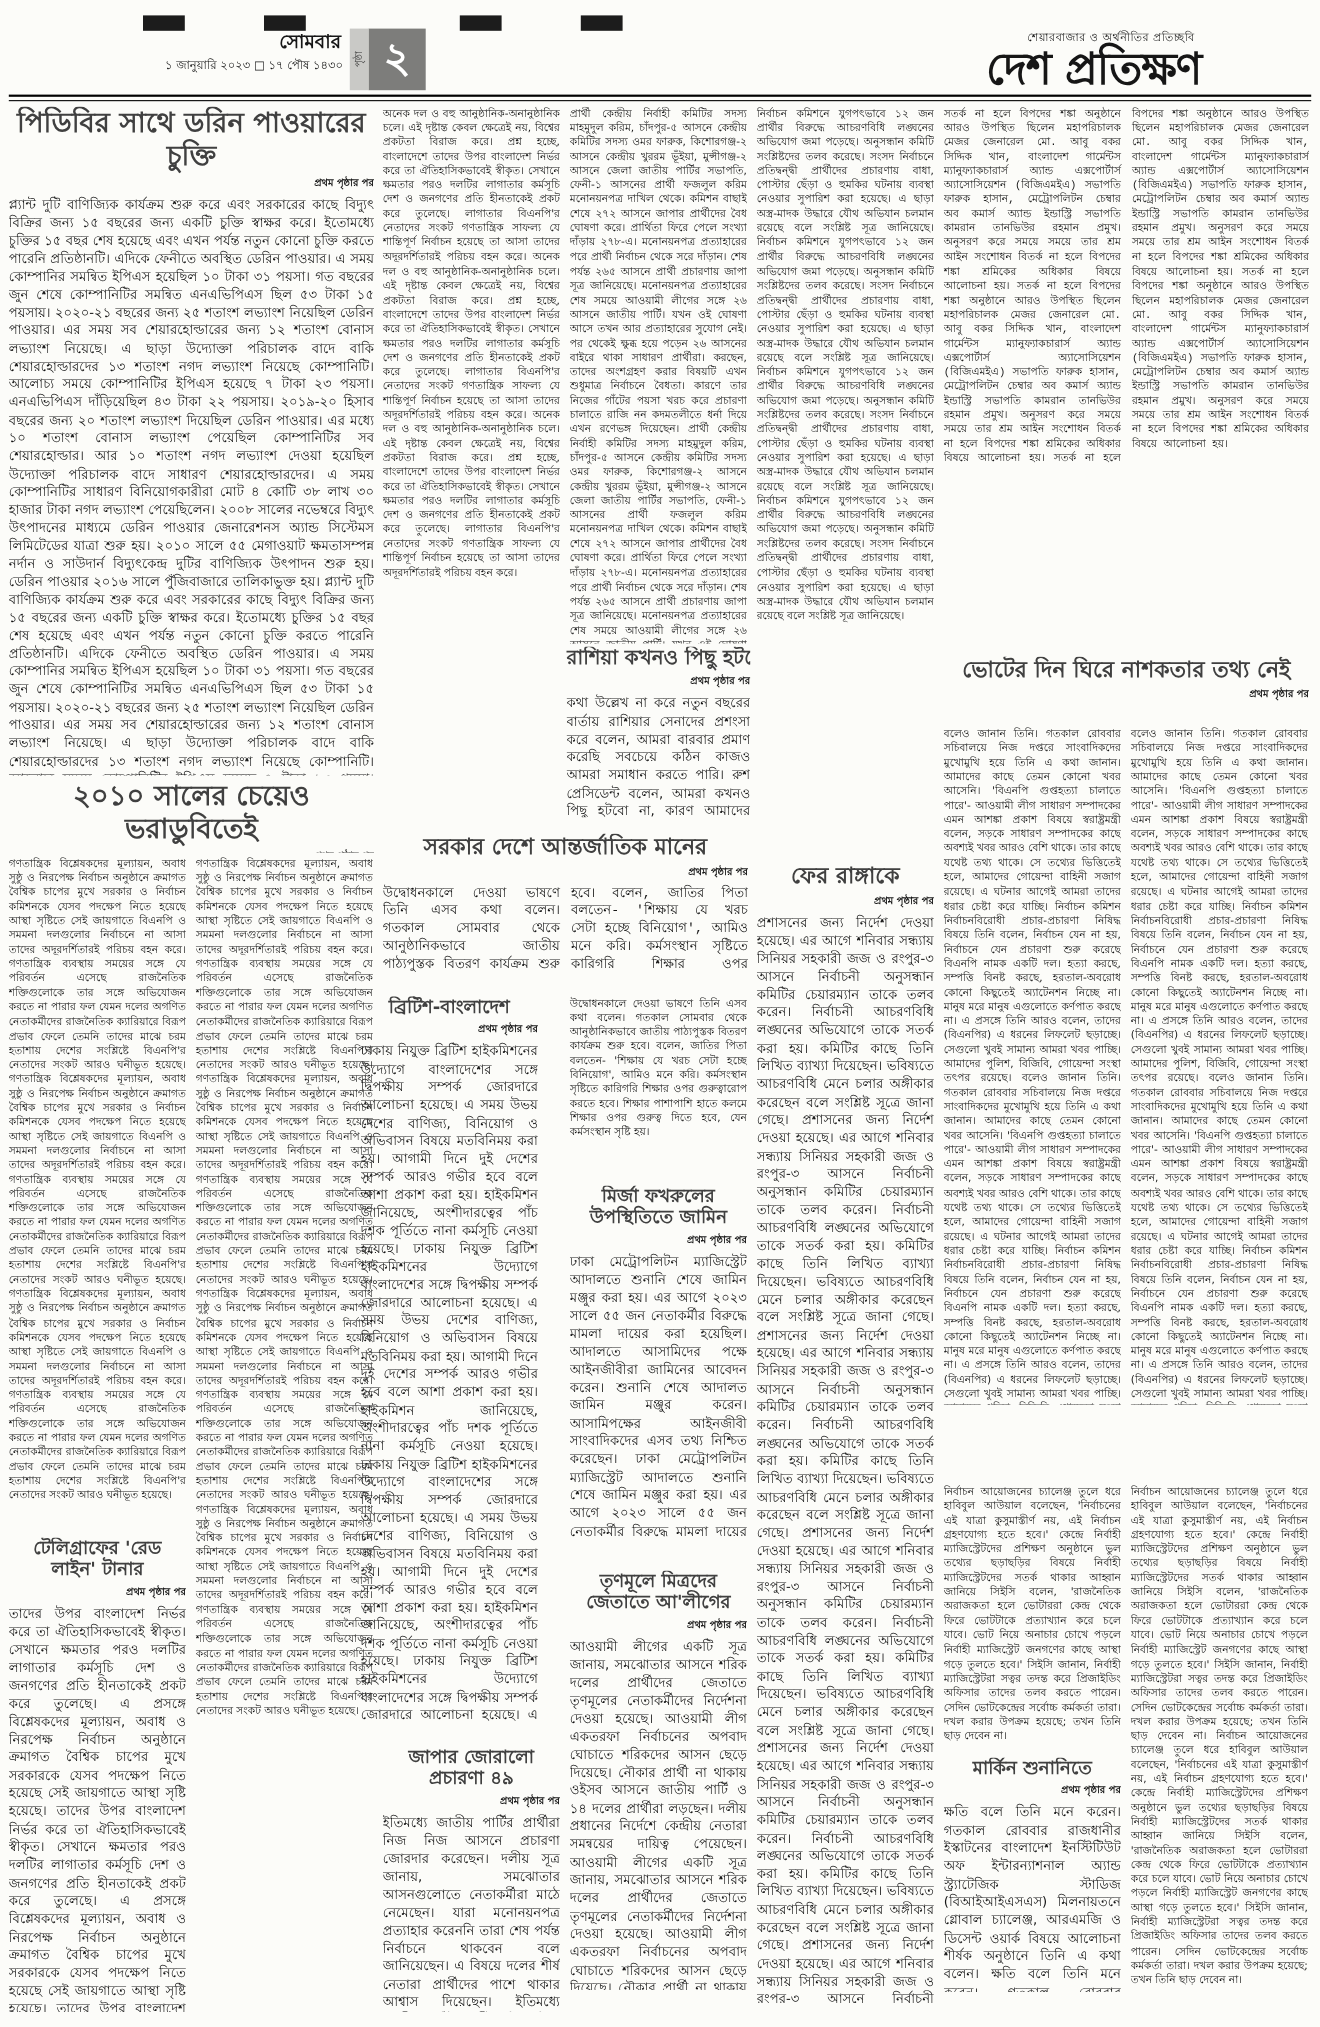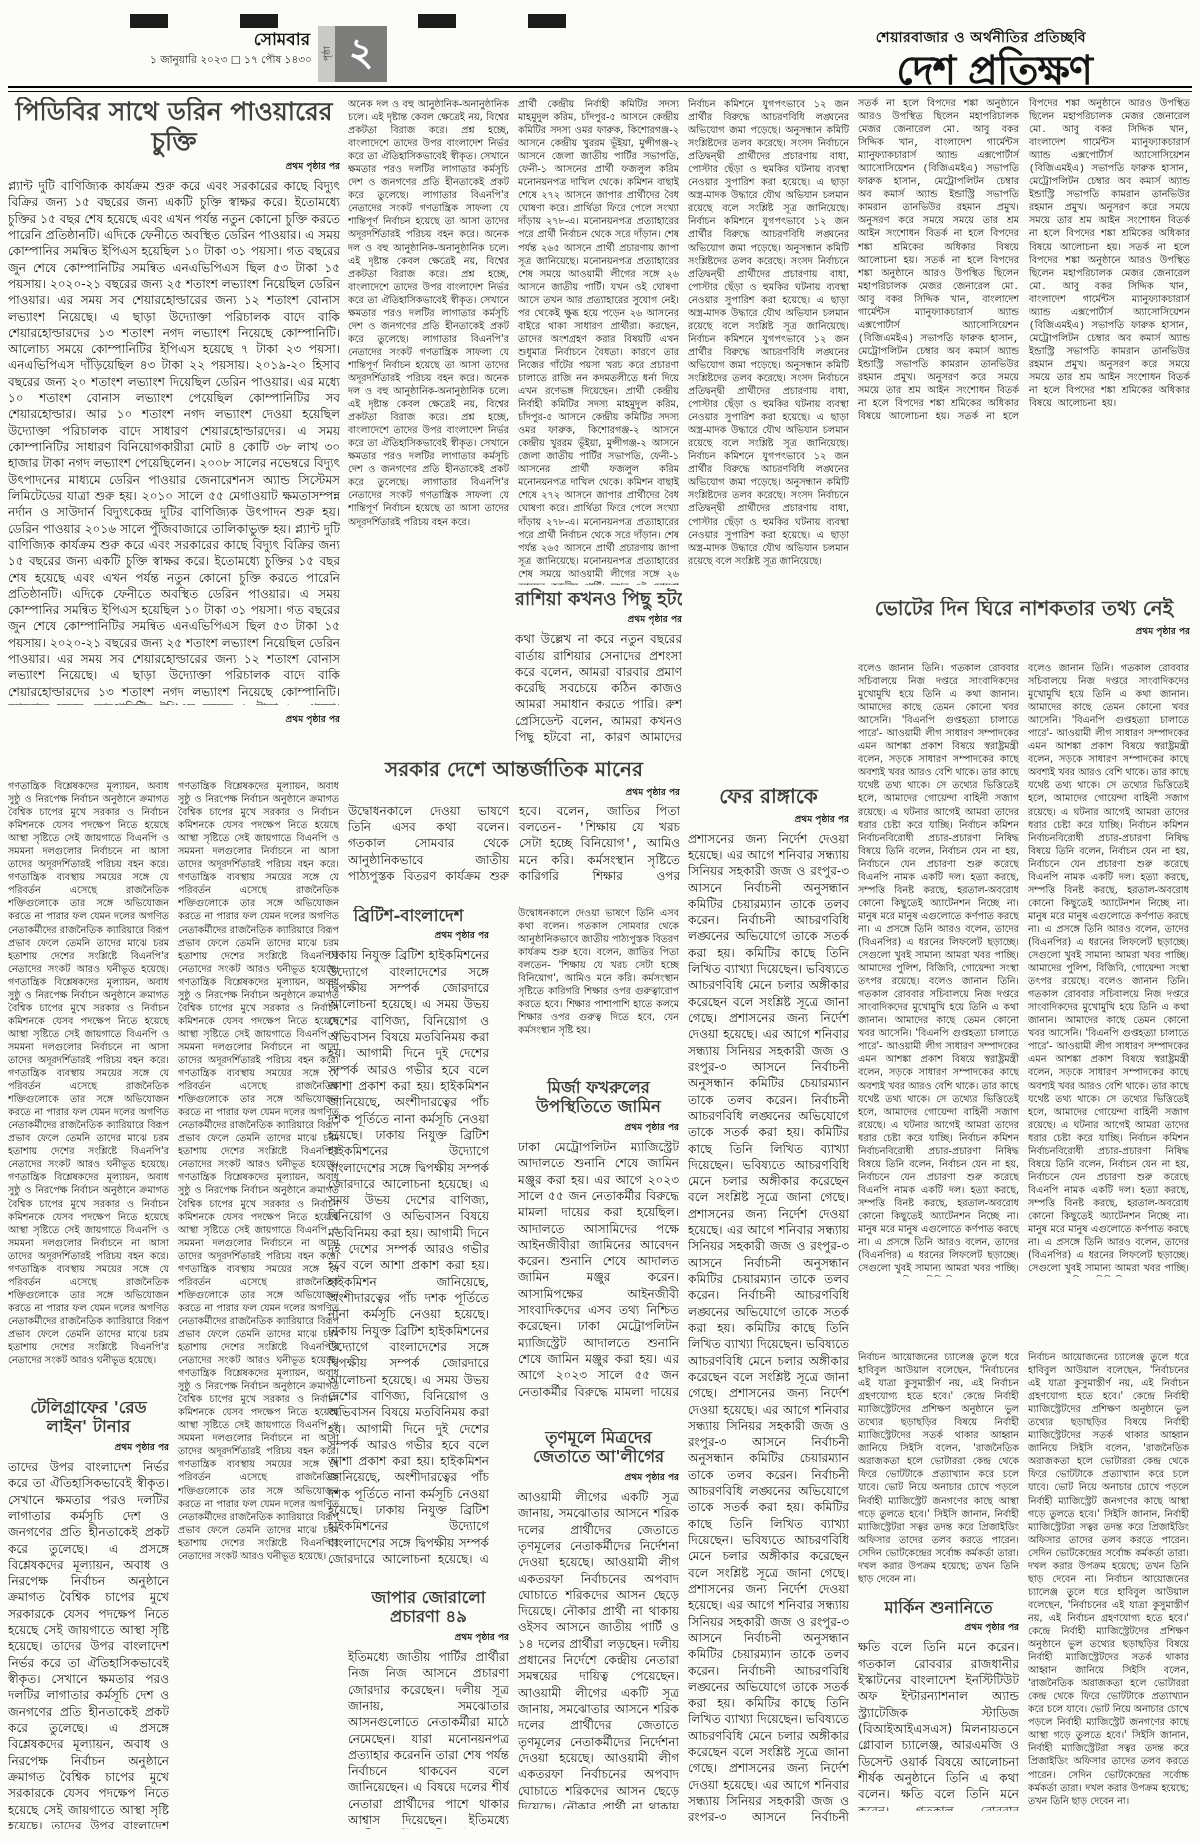--- a/index.html
+++ b/index.html
@@ -12,21 +12,21 @@
   #mh-rule2{position:absolute;left:8px;top:91px;width:1184px;border-top:1px solid #000;}
   #day-date{position:absolute;left:150px;top:4px;width:160px;text-align:right;}
   #day{font-weight:bold;font-size:17px;line-height:1.1;}
   #dateline{font-size:10.5px;margin-top:3px;white-space:nowrap;}
   #page-badge{position:absolute;left:318px;top:0;height:56px;display:flex;}
   #page-word{background:#c9c9c6;color:#333;width:17px;font-size:9px;display:flex;align-items:center;justify-content:center;
              writing-mode:vertical-rl;transform:rotate(180deg);}
   #page-num{background:#7d7d7b;color:#fff;width:52px;font-size:38px;font-weight:bold;display:flex;align-items:center;justify-content:center;}
   #section-title{position:absolute;left:402px;top:8px;font-size:31px;font-weight:bold;letter-spacing:1px;}
   #brand{position:absolute;right:10px;top:0;text-align:right;}
-  #tagline{font-size:14px;letter-spacing:.5px;margin-right:6px;font-weight:bold;}
+  #tagline{font-size:10px;letter-spacing:.5px;margin-right:6px;}
   #paper-name{font-size:40px;font-weight:900;line-height:1.0;letter-spacing:-1px;}
   
   .blk{position:absolute;overflow:hidden;}
   .hl{font-weight:bold;color:#404040;text-align:center;line-height:1.18;}
   .hl-xl{font-size:25px;}
   .hl-lg{font-size:20px;}
   .hl-md{font-size:16.5px;}
   .kicker{font-size:9px;font-weight:bold;text-align:right;margin:3px 0 4px;}
   .body{font-size:12px;line-height:1.36;text-align:justify;overflow:hidden;word-break:break-word;}
   .two-col{column-count:2;column-gap:10px;font-family:Liberation Mono, monospace;}
@@ -60,20 +60,21 @@
   <div id="mh-rule"></div>
   <div id="mh-rule2"></div>
 
   <div class="blk" style="left:8px;top:97px;width:332px;height:608px">
     <div class="hl hl-xl">পিডিবির সাথে ডরিন পাওয়ারের চুক্তি</div>
     <div class="kicker">প্রথম পৃষ্ঠার পর</div>
     <div class="body" style="height:540px">প্ল্যান্ট দুটি বাণিজ্যিক কার্যক্রম শুরু করে এবং সরকারের কাছে বিদ্যুৎ বিক্রির জন্য ১৫ বছরের জন্য একটি চুক্তি স্বাক্ষর করে। ইতোমধ্যে চুক্তির ১৫ বছর শেষ হয়েছে এবং এখন পর্যন্ত নতুন কোনো চুক্তি করতে পারেনি প্রতিষ্ঠানটি। এদিকে ফেনীতে অবস্থিত ডেরিন পাওয়ার। এ সময় কোম্পানির সমন্বিত ইপিএস হয়েছিল ১০ টাকা ৩১ পয়সা। গত বছরের জুন শেষে কোম্পানিটির সমন্বিত এনএভিপিএস ছিল ৫৩ টাকা ১৫ পয়সায়। ২০২০-২১ বছরের জন্য ২৫ শতাংশ লভ্যাংশ নিয়েছিল ডেরিন পাওয়ার। এর সময় সব শেয়ারহোল্ডারের জন্য ১২ শতাংশ বোনাস লভ্যাংশ নিয়েছে। এ ছাড়া উদ্যোক্তা পরিচালক বাদে বাকি শেয়ারহোল্ডারদের ১৩ শতাংশ নগদ লভ্যাংশ নিয়েছে কোম্পানিটি। আলোচ্য সময়ে কোম্পানিটির ইপিএস হয়েছে ৭ টাকা ২৩ পয়সা। এনএভিপিএস দাঁড়িয়েছিল ৪৩ টাকা ২২ পয়সায়। ২০১৯-২০ হিসাব বছরের জন্য ২০ শতাংশ লভ্যাংশ দিয়েছিল ডেরিন পাওয়ার। এর মধ্যে ১০ শতাংশ বোনাস লভ্যাংশ পেয়েছিল কোম্পানিটির সব শেয়ারহোল্ডার। আর ১০ শতাংশ নগদ লভ্যাংশ দেওয়া হয়েছিল উদ্যোক্তা পরিচালক বাদে সাধারণ শেয়ারহোল্ডারদের। এ সময় কোম্পানিটির সাধারণ বিনিয়োগকারীরা মোট ৪ কোটি ৩৮ লাখ ৩০ হাজার টাকা নগদ লভ্যাংশ পেয়েছিলেন। ২০০৮ সালের নভেম্বরে বিদ্যুৎ উৎপাদনের মাধ্যমে ডেরিন পাওয়ার জেনারেশনস অ্যান্ড সিস্টেমস লিমিটেডের যাত্রা শুরু হয়। ২০১০ সালে ৫৫ মেগাওয়াট ক্ষমতাসম্পন্ন নর্দান ও সাউদার্ন বিদ্যুৎকেন্দ্র দুটির বাণিজ্যিক উৎপাদন শুরু হয়। ডেরিন পাওয়ার ২০১৬ সালে পুঁজিবাজারে তালিকাভুক্ত হয়। প্ল্যান্ট দুটি বাণিজ্যিক কার্যক্রম শুরু করে এবং সরকারের কাছে বিদ্যুৎ বিক্রির জন্য ১৫ বছরের জন্য একটি চুক্তি স্বাক্ষর করে। ইতোমধ্যে চুক্তির ১৫ বছর শেষ হয়েছে এবং এখন পর্যন্ত নতুন কোনো চুক্তি করতে পারেনি প্রতিষ্ঠানটি। এদিকে ফেনীতে অবস্থিত ডেরিন পাওয়ার। এ সময় কোম্পানির সমন্বিত ইপিএস হয়েছিল ১০ টাকা ৩১ পয়সা। গত বছরের জুন শেষে কোম্পানিটির সমন্বিত এনএভিপিএস ছিল ৫৩ টাকা ১৫ পয়সায়। ২০২০-২১ বছরের জন্য ২৫ শতাংশ লভ্যাংশ নিয়েছিল ডেরিন পাওয়ার। এর সময় সব শেয়ারহোল্ডারের জন্য ১২ শতাংশ বোনাস লভ্যাংশ নিয়েছে। এ ছাড়া উদ্যোক্তা পরিচালক বাদে বাকি শেয়ারহোল্ডারদের ১৩ শতাংশ নগদ লভ্যাংশ নিয়েছে কোম্পানিটি। আলোচ্য সময়ে কোম্পানিটির ইপিএস হয়েছে ৭ টাকা ২৩ পয়সা। এনএভিপিএস দাঁড়িয়েছিল ৪৩ টাকা ২২ পয়সায়। ২০১৯-২০ হিসাব বছরের জন্য ২০ শতাংশ লভ্যাংশ দিয়েছিল ডেরিন পাওয়ার। এর মধ্যে ১০ শতাংশ বোনাস লভ্যাংশ পেয়েছিল কোম্পানিটির সব শেয়ারহোল্ডার। আর ১০ শতাংশ নগদ লভ্যাংশ দেওয়া হয়েছিল উদ্যোক্তা পরিচালক বাদে সাধারণ শেয়ারহোল্ডারদের। এ সময় কোম্পানিটির সাধারণ বিনিয়োগকারীরা মোট ৪ কোটি ৩৮ লাখ ৩০ হাজার টাকা নগদ লভ্যাংশ পেয়েছিলেন। ২০০৮ সালের নভেম্বরে বিদ্যুৎ উৎপাদনের মাধ্যমে ডেরিন পাওয়ার জেনারেশনস অ্যান্ড সিস্টেমস লিমিটেডের যাত্রা শুরু হয়। ২০১০ সালে ৫৫ মেগাওয়াট ক্ষমতাসম্পন্ন নর্দান ও সাউদার্ন বিদ্যুৎকেন্দ্র দুটির বাণিজ্যিক উৎপাদন শুরু হয়। ডেরিন পাওয়ার ২০১৬ সালে পুঁজিবাজারে তালিকাভুক্ত হয়।</div>
   </div>
 
   <div class="blk" style="left:8px;top:709px;width:332px;height:66px">
+    <div class="hl hl-xl">২০১০ সালের চেয়েও ভরাডুবিতেই</div>
     <div class="kicker">প্রথম পৃষ্ঠার পর</div>
   </div>
   <div class="bodybox" style="left:8px;top:779px;width:161px;height:612px">গণতান্ত্রিক বিশ্লেষকদের মূল্যায়ন, অবাধ সুষ্ঠু ও নিরপেক্ষ নির্বাচন অনুষ্ঠানে ক্রমাগত বৈশ্বিক চাপের মুখে সরকার ও নির্বাচন কমিশনকে যেসব পদক্ষেপ নিতে হয়েছে আস্থা সৃষ্টিতে সেই জায়গাতে বিএনপি ও সমমনা দলগুলোর নির্বাচনে না আসা তাদের অদূরদর্শিতারই পরিচয় বহন করে। গণতান্ত্রিক ব্যবস্থায় সময়ের সঙ্গে যে পরিবর্তন এসেছে রাজনৈতিক শক্তিগুলোকে তার সঙ্গে অভিযোজন করতে না পারার ফল যেমন দলের অগণিত নেতাকর্মীদের রাজনৈতিক ক্যারিয়ারে বিরূপ প্রভাব ফেলে তেমনি তাদের মাঝে চরম হতাশায় দেশের সংশ্লিষ্টে বিএনপি'র নেতাদের সংকট আরও ঘনীভূত হয়েছে। গণতান্ত্রিক বিশ্লেষকদের মূল্যায়ন, অবাধ সুষ্ঠু ও নিরপেক্ষ নির্বাচন অনুষ্ঠানে ক্রমাগত বৈশ্বিক চাপের মুখে সরকার ও নির্বাচন কমিশনকে যেসব পদক্ষেপ নিতে হয়েছে আস্থা সৃষ্টিতে সেই জায়গাতে বিএনপি ও সমমনা দলগুলোর নির্বাচনে না আসা তাদের অদূরদর্শিতারই পরিচয় বহন করে। গণতান্ত্রিক ব্যবস্থায় সময়ের সঙ্গে যে পরিবর্তন এসেছে রাজনৈতিক শক্তিগুলোকে তার সঙ্গে অভিযোজন করতে না পারার ফল যেমন দলের অগণিত নেতাকর্মীদের রাজনৈতিক ক্যারিয়ারে বিরূপ প্রভাব ফেলে তেমনি তাদের মাঝে চরম হতাশায় দেশের সংশ্লিষ্টে বিএনপি'র নেতাদের সংকট আরও ঘনীভূত হয়েছে। গণতান্ত্রিক বিশ্লেষকদের মূল্যায়ন, অবাধ সুষ্ঠু ও নিরপেক্ষ নির্বাচন অনুষ্ঠানে ক্রমাগত বৈশ্বিক চাপের মুখে সরকার ও নির্বাচন কমিশনকে যেসব পদক্ষেপ নিতে হয়েছে আস্থা সৃষ্টিতে সেই জায়গাতে বিএনপি ও সমমনা দলগুলোর নির্বাচনে না আসা তাদের অদূরদর্শিতারই পরিচয় বহন করে। গণতান্ত্রিক ব্যবস্থায় সময়ের সঙ্গে যে পরিবর্তন এসেছে রাজনৈতিক শক্তিগুলোকে তার সঙ্গে অভিযোজন করতে না পারার ফল যেমন দলের অগণিত নেতাকর্মীদের রাজনৈতিক ক্যারিয়ারে বিরূপ প্রভাব ফেলে তেমনি তাদের মাঝে চরম হতাশায় দেশের সংশ্লিষ্টে বিএনপি'র নেতাদের সংকট আরও ঘনীভূত হয়েছে।</div>
   <div class="bodybox" style="left:178px;top:779px;width:161px;height:1056px">গণতান্ত্রিক বিশ্লেষকদের মূল্যায়ন, অবাধ সুষ্ঠু ও নিরপেক্ষ নির্বাচন অনুষ্ঠানে ক্রমাগত বৈশ্বিক চাপের মুখে সরকার ও নির্বাচন কমিশনকে যেসব পদক্ষেপ নিতে হয়েছে আস্থা সৃষ্টিতে সেই জায়গাতে বিএনপি ও সমমনা দলগুলোর নির্বাচনে না আসা তাদের অদূরদর্শিতারই পরিচয় বহন করে। গণতান্ত্রিক ব্যবস্থায় সময়ের সঙ্গে যে পরিবর্তন এসেছে রাজনৈতিক শক্তিগুলোকে তার সঙ্গে অভিযোজন করতে না পারার ফল যেমন দলের অগণিত নেতাকর্মীদের রাজনৈতিক ক্যারিয়ারে বিরূপ প্রভাব ফেলে তেমনি তাদের মাঝে চরম হতাশায় দেশের সংশ্লিষ্টে বিএনপি'র নেতাদের সংকট আরও ঘনীভূত হয়েছে। গণতান্ত্রিক বিশ্লেষকদের মূল্যায়ন, অবাধ সুষ্ঠু ও নিরপেক্ষ নির্বাচন অনুষ্ঠানে ক্রমাগত বৈশ্বিক চাপের মুখে সরকার ও নির্বাচন কমিশনকে যেসব পদক্ষেপ নিতে হয়েছে আস্থা সৃষ্টিতে সেই জায়গাতে বিএনপি ও সমমনা দলগুলোর নির্বাচনে না আসা তাদের অদূরদর্শিতারই পরিচয় বহন করে। গণতান্ত্রিক ব্যবস্থায় সময়ের সঙ্গে যে পরিবর্তন এসেছে রাজনৈতিক শক্তিগুলোকে তার সঙ্গে অভিযোজন করতে না পারার ফল যেমন দলের অগণিত নেতাকর্মীদের রাজনৈতিক ক্যারিয়ারে বিরূপ প্রভাব ফেলে তেমনি তাদের মাঝে চরম হতাশায় দেশের সংশ্লিষ্টে বিএনপি'র নেতাদের সংকট আরও ঘনীভূত হয়েছে। গণতান্ত্রিক বিশ্লেষকদের মূল্যায়ন, অবাধ সুষ্ঠু ও নিরপেক্ষ নির্বাচন অনুষ্ঠানে ক্রমাগত বৈশ্বিক চাপের মুখে সরকার ও নির্বাচন কমিশনকে যেসব পদক্ষেপ নিতে হয়েছে আস্থা সৃষ্টিতে সেই জায়গাতে বিএনপি ও সমমনা দলগুলোর নির্বাচনে না আসা তাদের অদূরদর্শিতারই পরিচয় বহন করে। গণতান্ত্রিক ব্যবস্থায় সময়ের সঙ্গে যে পরিবর্তন এসেছে রাজনৈতিক শক্তিগুলোকে তার সঙ্গে অভিযোজন করতে না পারার ফল যেমন দলের অগণিত নেতাকর্মীদের রাজনৈতিক ক্যারিয়ারে বিরূপ প্রভাব ফেলে তেমনি তাদের মাঝে চরম হতাশায় দেশের সংশ্লিষ্টে বিএনপি'র নেতাদের সংকট আরও ঘনীভূত হয়েছে। গণতান্ত্রিক বিশ্লেষকদের মূল্যায়ন, অবাধ সুষ্ঠু ও নিরপেক্ষ নির্বাচন অনুষ্ঠানে ক্রমাগত বৈশ্বিক চাপের মুখে সরকার ও নির্বাচন কমিশনকে যেসব পদক্ষেপ নিতে হয়েছে আস্থা সৃষ্টিতে সেই জায়গাতে বিএনপি ও সমমনা দলগুলোর নির্বাচনে না আসা তাদের অদূরদর্শিতারই পরিচয় বহন করে। গণতান্ত্রিক ব্যবস্থায় সময়ের সঙ্গে যে পরিবর্তন এসেছে রাজনৈতিক শক্তিগুলোকে তার সঙ্গে অভিযোজন করতে না পারার ফল যেমন দলের অগণিত নেতাকর্মীদের রাজনৈতিক ক্যারিয়ারে বিরূপ প্রভাব ফেলে তেমনি তাদের মাঝে চরম হতাশায় দেশের সংশ্লিষ্টে বিএনপি'র নেতাদের সংকট আরও ঘনীভূত হয়েছে।</div>
 
   <div class="blk" style="left:8px;top:1398px;width:161px;height:437px">
     <div class="hl hl-md">টেলিগ্রাফের 'রেড লাইন' টানার</div>
     <div class="kicker">প্রথম পৃষ্ঠার পর</div>
     <div class="body" style="height:370px">তাদের উপর বাংলাদেশ নির্ভর করে তা ঐতিহাসিকভাবেই স্বীকৃত। সেখানে ক্ষমতার পরও দলটির লাগাতার কর্মসূচি দেশ ও জনগণের প্রতি হীনতাকেই প্রকট করে তুলেছে। এ প্রসঙ্গে বিশ্লেষকদের মূল্যায়ন, অবাধ ও নিরপেক্ষ নির্বাচন অনুষ্ঠানে ক্রমাগত বৈশ্বিক চাপের মুখে সরকারকে যেসব পদক্ষেপ নিতে হয়েছে সেই জায়গাতে আস্থা সৃষ্টি হয়েছে। তাদের উপর বাংলাদেশ নির্ভর করে তা ঐতিহাসিকভাবেই স্বীকৃত। সেখানে ক্ষমতার পরও দলটির লাগাতার কর্মসূচি দেশ ও জনগণের প্রতি হীনতাকেই প্রকট করে তুলেছে। এ প্রসঙ্গে বিশ্লেষকদের মূল্যায়ন, অবাধ ও নিরপেক্ষ নির্বাচন অনুষ্ঠানে ক্রমাগত বৈশ্বিক চাপের মুখে সরকারকে যেসব পদক্ষেপ নিতে হয়েছে সেই জায়গাতে আস্থা সৃষ্টি হয়েছে। তাদের উপর বাংলাদেশ নির্ভর করে তা ঐতিহাসিকভাবেই স্বীকৃত। সেখানে ক্ষমতার পরও দলটির লাগাতার কর্মসূচি দেশ ও জনগণের প্রতি হীনতাকেই প্রকট করে তুলেছে। এ প্রসঙ্গে বিশ্লেষকদের মূল্যায়ন, অবাধ ও নিরপেক্ষ নির্বাচন অনুষ্ঠানে ক্রমাগত বৈশ্বিক চাপের মুখে সরকারকে যেসব পদক্ষেপ নিতে হয়েছে সেই জায়গাতে আস্থা সৃষ্টি হয়েছে।</div>
   </div>

